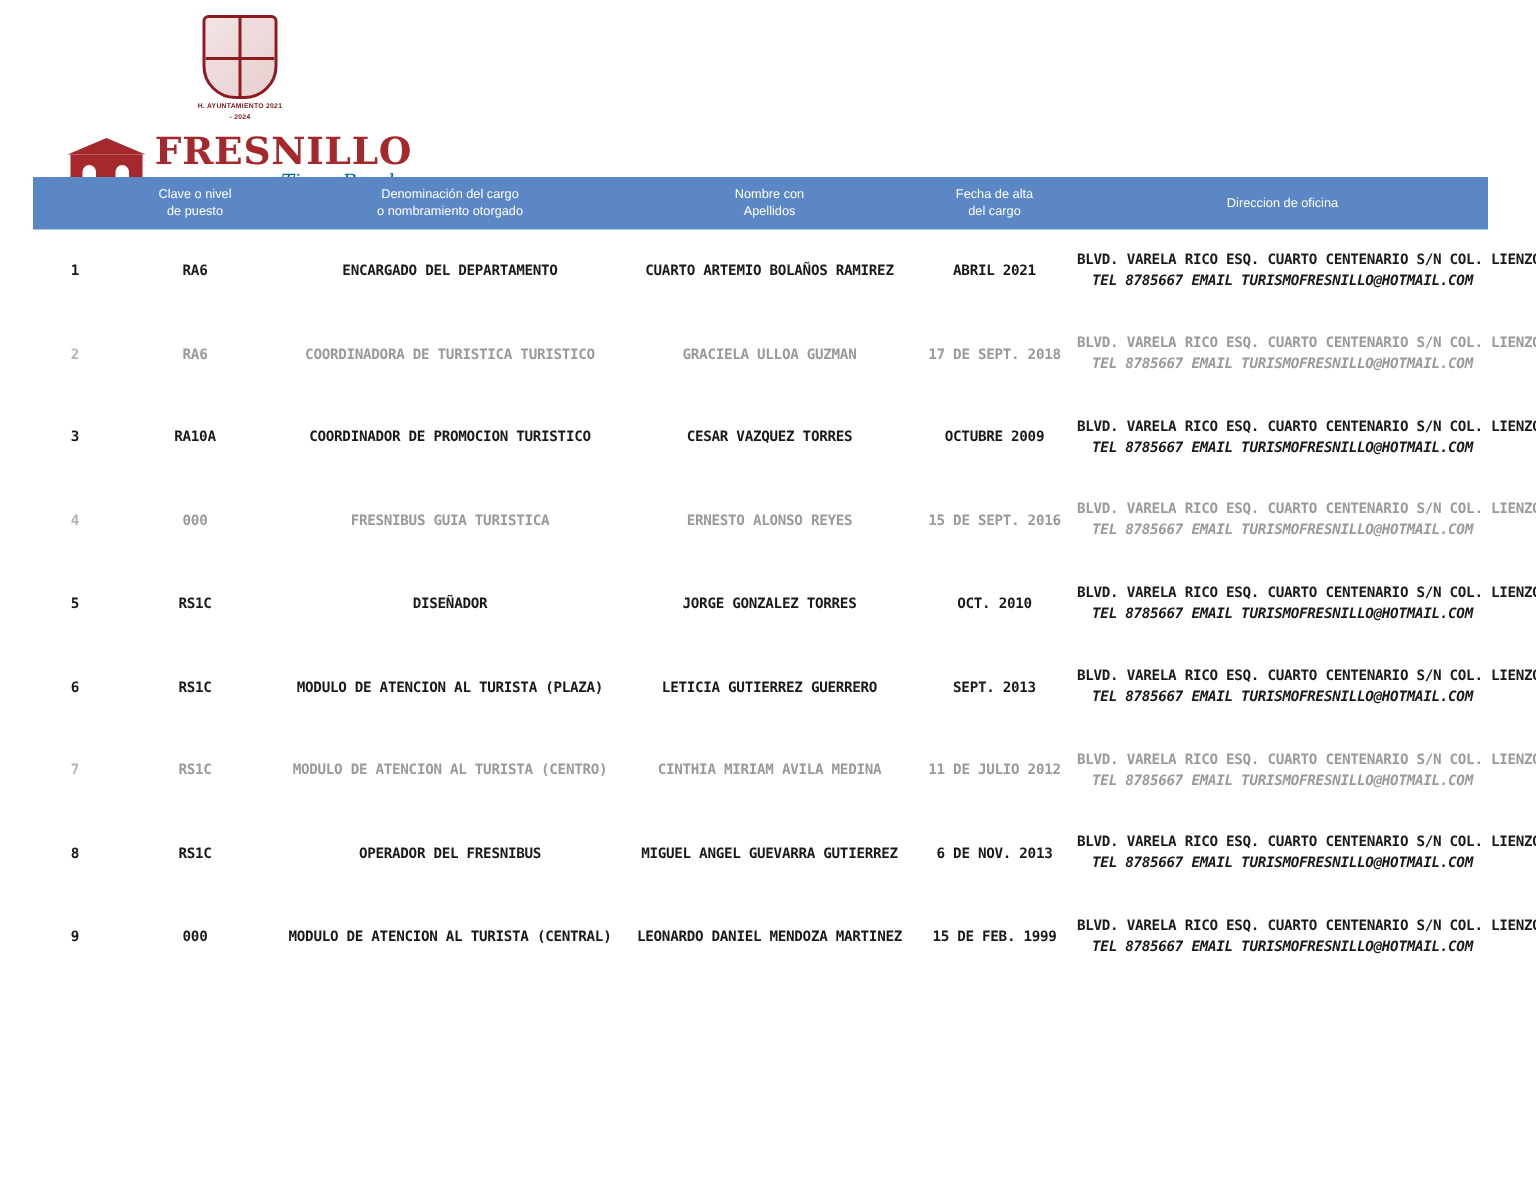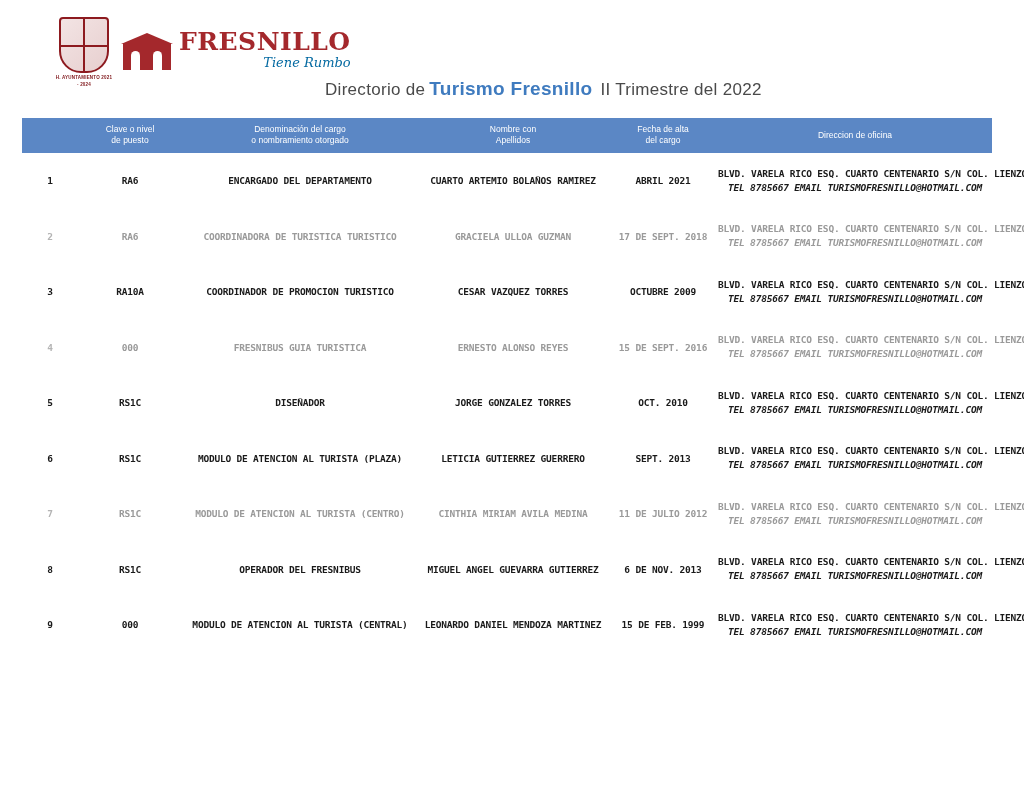--- a/index.html
+++ b/index.html
@@ -23,20 +23,21 @@
   }
   .logo-box {
     position: absolute;
     left: 55px;
     top: 8px;
     width: 210px;
     height: 86px;
     display: flex;
     align-items: center;
     gap: 8px;
+    flex-direction: column;
   }
   .crest {
     width: 58px;
     height: 72px;
     position: relative;
     flex: 0 0 auto;
   }
   .crest-shield {
     width: 46px;
     height: 52px;
@@ -223,23 +224,20 @@
         <div class="roof"></div>
         <div class="body"></div>
       </div>
       <div class="wordmark-text">
         <div class="wordmark-main">FRESNILLO</div>
         <div class="wordmark-sub">Tiene Rumbo</div>
       </div>
     </div>
   </div>
 
-  <div class="title-row">
-    <span class="t-plain">Directorio de</span><span class="t-accent">Turismo Fresnillo</span><span class="t-tri">II  Trimestre del 2022</span>
-  </div>
 </div>
 
 <div class="table-wrap">
   <table class="directory">
     <colgroup>
       <col class="c-num">
         <col class="c-clave">
         <col class="c-cargo">
       <col class="c-nombre">
         <col class="c-fecha">

